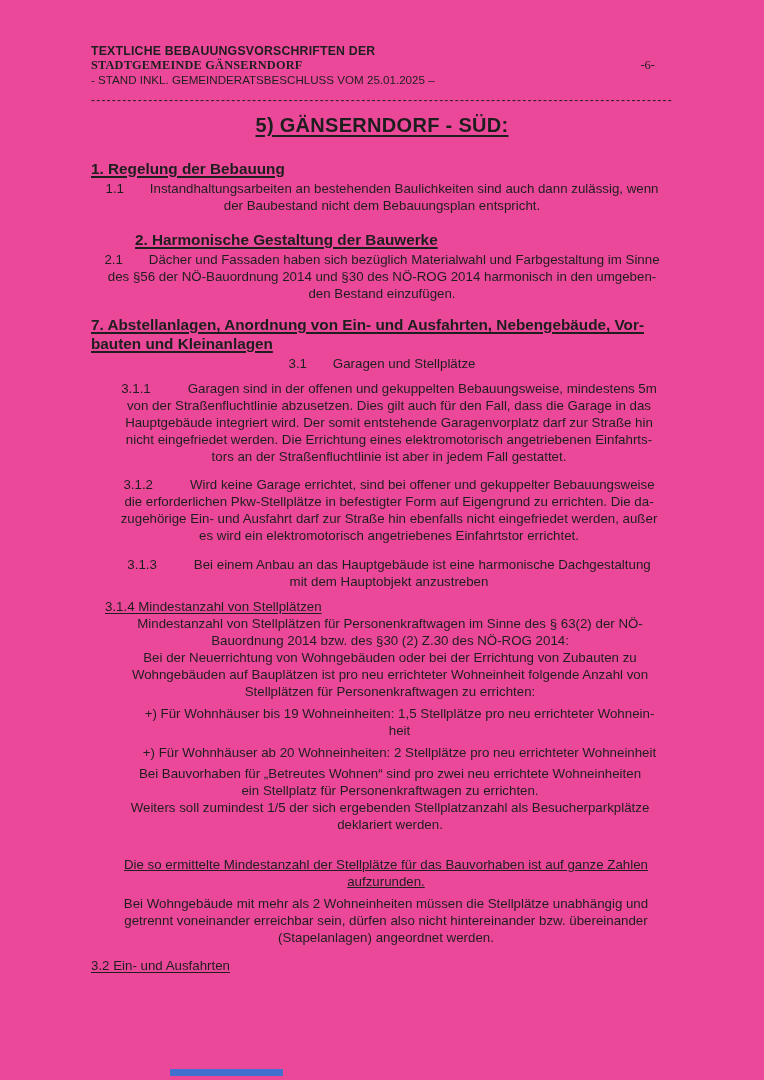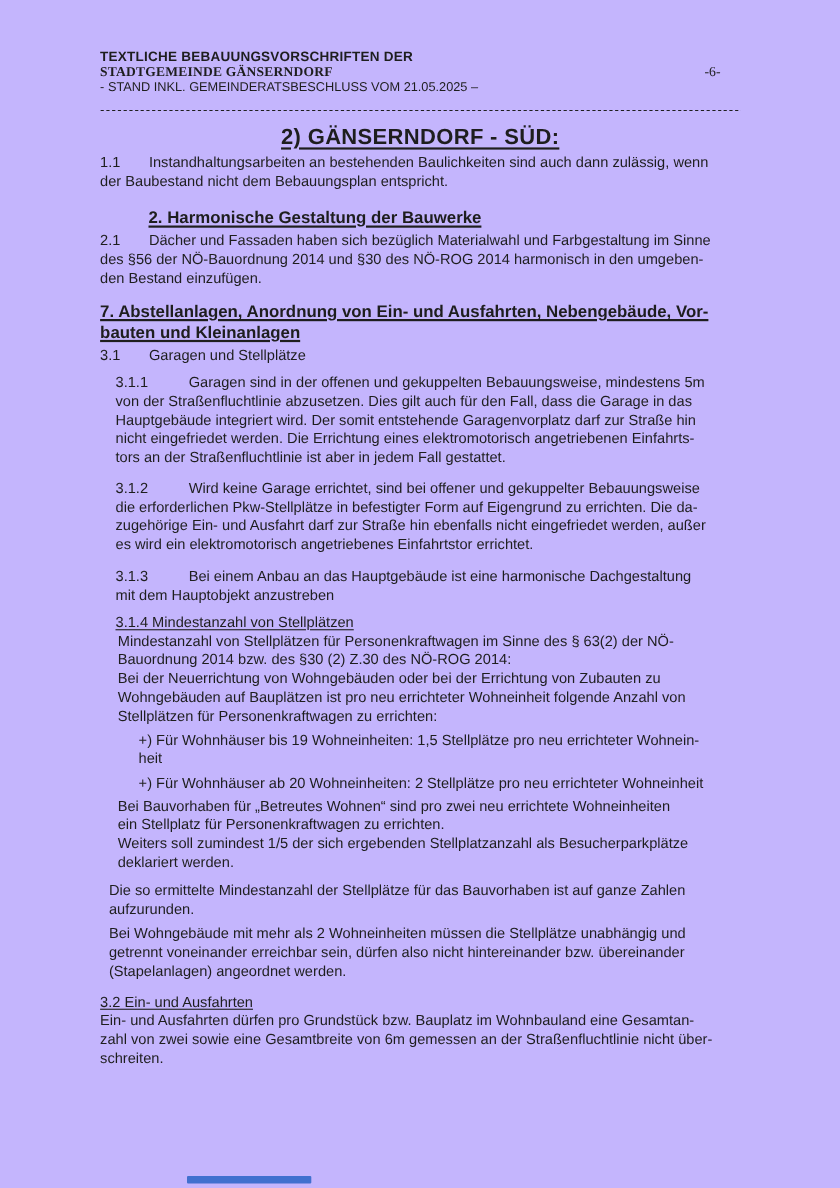--- a/index.html
+++ b/index.html
@@ -1,64 +1,65 @@
 <!DOCTYPE html>
 <html><head>
 <meta charset="utf-8">
 <style>
   html,body{margin:0;padding:0;background:#ffffff;}
   .page{
-    position:relative;width:764px;height:1080px;background:#c4b5fd;overflow:hidden;
+    position:relative;width:764px;height:1080px;background:#ec4899;overflow:hidden;
     font-family:"Liberation Sans",sans-serif;color:#1e1e1e;
   }
   .content{position:absolute;left:91px;top:44px;width:582px;}
   .hline{font-size:12.3px;font-weight:bold;line-height:14px;letter-spacing:.2px;white-space:pre;}
   .hrow{display:flex;justify-content:space-between;align-items:baseline;font-family:Liberation Serif, serif;}
   .pagenum{font-weight:normal;font-size:12.5px;padding-right:18px;}
   .hline3{font-size:11.6px;font-weight:normal;line-height:14px;white-space:pre;}
   .sep{white-space:nowrap;overflow:hidden;font-size:12px;line-height:12px;letter-spacing:1.2px;margin-top:7px;}
   .title{
     text-align:center;font-size:20px;font-weight:bold;margin-top:8px;letter-spacing:.3px;
     text-decoration:underline;text-decoration-thickness:2px;text-underline-offset:3px;
   }
   .sh{
     font-size:15.3px;font-weight:bold;line-height:19px;white-space:pre-wrap;
     text-decoration:underline;text-decoration-thickness:1.6px;text-underline-offset:2px;
   }
-  .para{font-size:13.3px;line-height:17px;white-space:pre-wrap;}
+  .para{font-size:13.3px;line-height:17px;white-space:pre-wrap;text-align:center;}
   .shu{
     font-size:13.3px;line-height:17px;white-space:pre-wrap;
     text-decoration:underline;text-underline-offset:2px;
   }
   .ind8{margin-left:8px;}
   .ind14{margin-left:14px;}
   .ind28{margin-left:16px;}
   .ind35{margin-left:35px;}
   .mt2{margin-top:2px;}.mt4{margin-top:4px;}.mt5{margin-top:5px;}.mt8{margin-top:8px;}
-  .mt9{margin-top:9px;}.mt11{margin-top:11px;}.mt12{margin-top:12px;}.mt13{margin-top:13px;}
+  .mt9{margin-top:23px;text-decoration:underline;}.mt11{margin-top:11px;}.mt12{margin-top:12px;}.mt13{margin-top:13px;}
   .mt16{margin-top:16px;margin-left:44px;}.mt22{margin-top:22px;}
   .scrollthumb{position:absolute;left:170px;top:1069px;width:113px;height:7px;border-radius:1px;}
 </style>
 </head>
 <body>
 
 <div class="page">
   <div class="content">
 
     <div class="hline">TEXTLICHE BEBAUUNGSVORSCHRIFTEN DER</div>
     <div class="hrow">
       <div class="hline">STADTGEMEINDE GÄNSERNDORF</div>
       <div class="pagenum">-6-</div>
     </div>
-    <div class="hline3">- STAND INKL. GEMEINDERATSBESCHLUSS VOM 21.05.2025 –</div>
+    <div class="hline3">- STAND INKL. GEMEINDERATSBESCHLUSS VOM 25.01.2025 –</div>
 
     <div class="sep">--------------------------------------------------------------------------------------------------------------------------------------------</div>
 
-    <div class="title">2) GÄNSERNDORF - SÜD:</div>
+    <div class="title">5) GÄNSERNDORF - SÜD:</div>
 
+    <div class="sh mt22">1. Regelung der Bebauung</div>
     <div class="para mt2">1.1       Instandhaltungsarbeiten an bestehenden Baulichkeiten sind auch dann zulässig, wenn
 der Baubestand nicht dem Bebauungsplan entspricht.</div>
 
     <div class="sh mt16">2. Harmonische Gestaltung der Bauwerke</div>
     <div class="para mt2">2.1       Dächer und Fassaden haben sich bezüglich Materialwahl und Farbgestaltung im Sinne
 des §56 der NÖ-Bauordnung 2014 und §30 des NÖ-ROG 2014 harmonisch in den umgeben-
 den Bestand einzufügen.</div>
 
     <div class="sh mt13">7. Abstellanlagen, Anordnung von Ein- und Ausfahrten, Nebengebäude, Vor-
 bauten und Kleinanlagen</div>
@@ -88,20 +89,17 @@
 ein Stellplatz für Personenkraftwagen zu errichten.
 Weiters soll zumindest 1/5 der sich ergebenden Stellplatzanzahl als Besucherparkplätze
 deklariert werden.</div>
     <div class="para mt9 ind8">Die so ermittelte Mindestanzahl der Stellplätze für das Bauvorhaben ist auf ganze Zahlen
 aufzurunden.</div>
     <div class="para mt5 ind8">Bei Wohngebäude mit mehr als 2 Wohneinheiten müssen die Stellplätze unabhängig und
 getrennt voneinander erreichbar sein, dürfen also nicht hintereinander bzw. übereinander
 (Stapelanlagen) angeordnet werden.</div>
 
     <div class="shu mt11">3.2 Ein- und Ausfahrten</div>
-    <div class="para">Ein- und Ausfahrten dürfen pro Grundstück bzw. Bauplatz im Wohnbauland eine Gesamtan-
-zahl von zwei sowie eine Gesamtbreite von 6m gemessen an der Straßenfluchtlinie nicht über-
-schreiten.</div>
 
   </div>
 
   <div class="scrollthumb" style="background: rgb(65, 112, 207);"></div>
 </div>
 
 </body></html>

